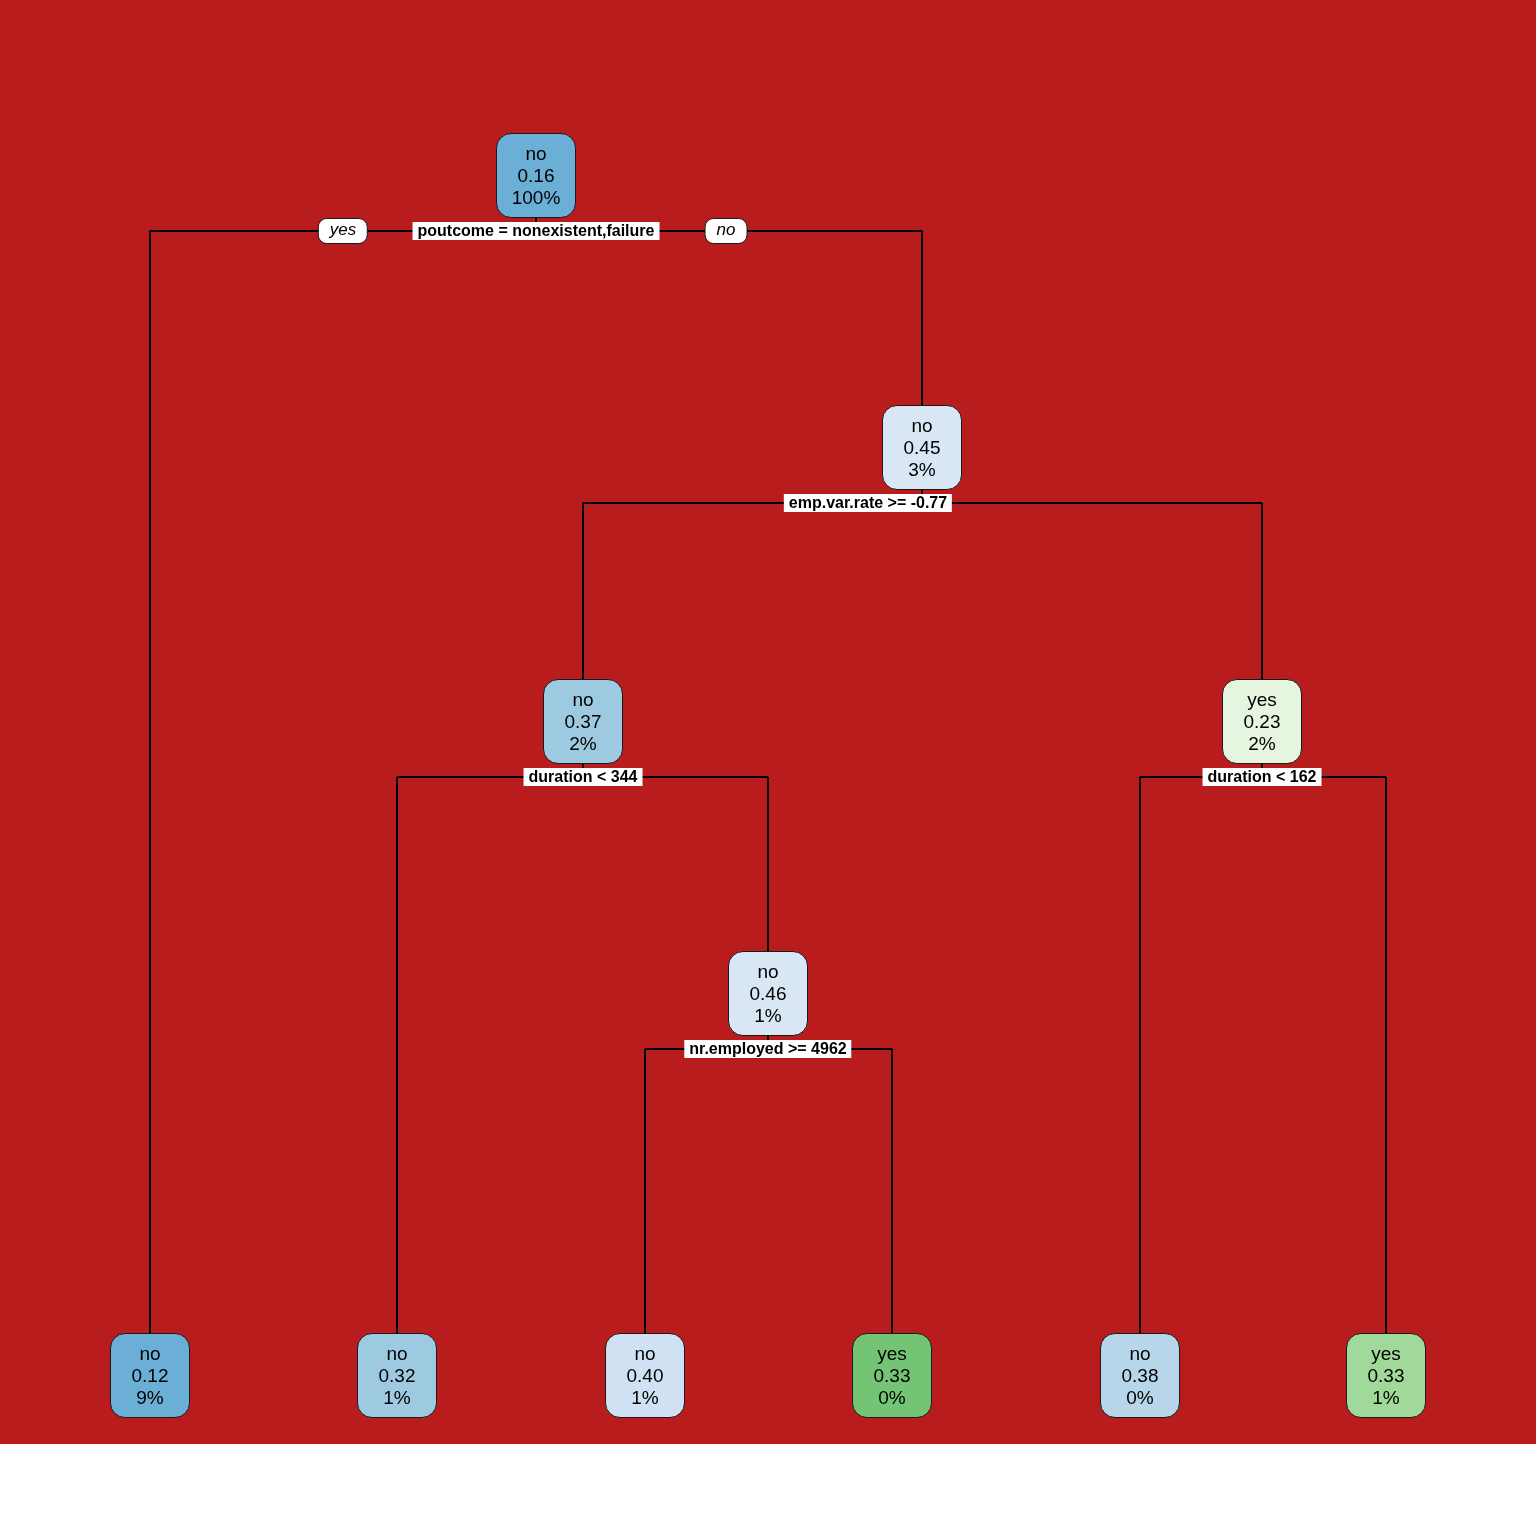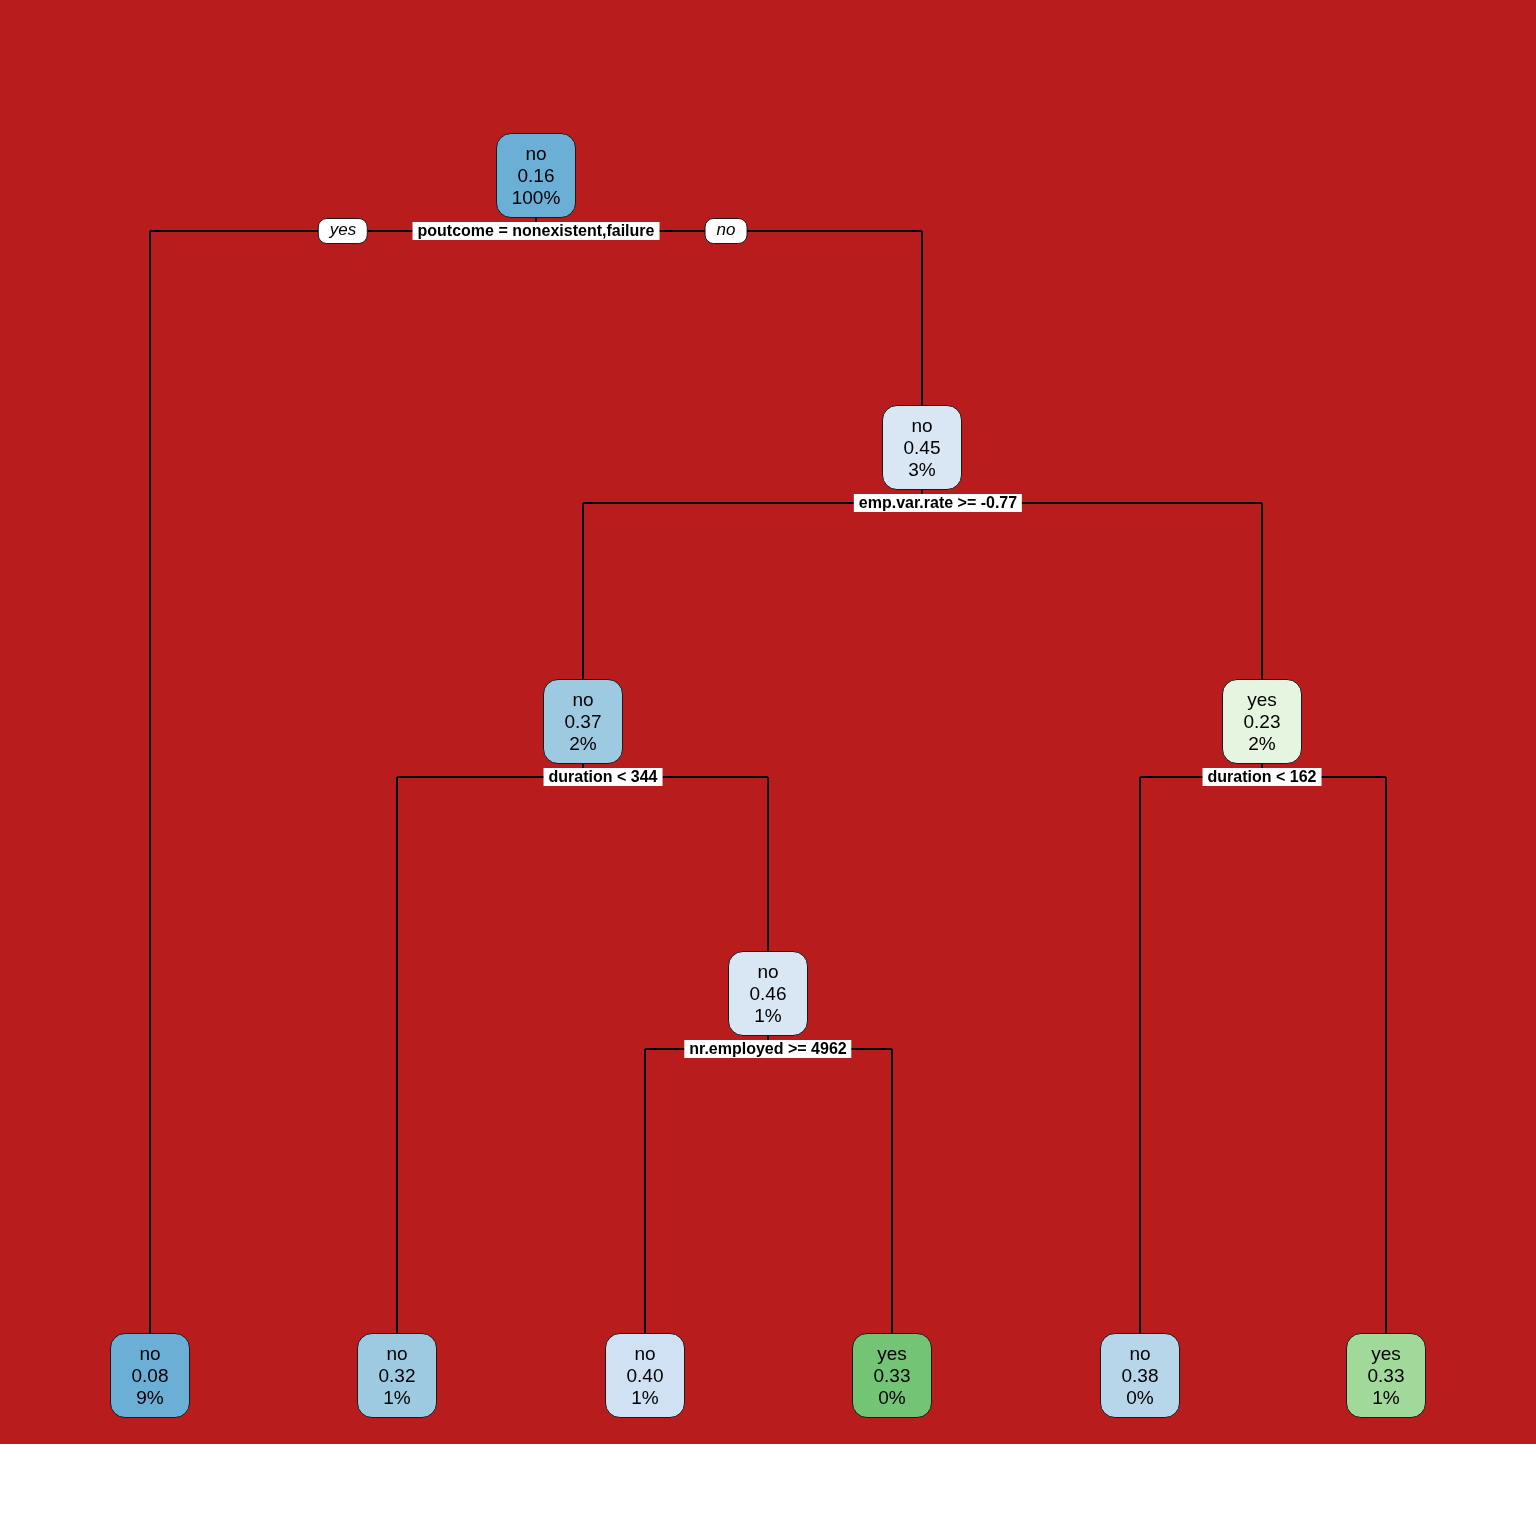--- a/index.html
+++ b/index.html
@@ -117,21 +117,21 @@
   </div>
 
   <div class="node" style="left: 728px; top: 951px; background: rgb(217, 231, 245);">
     <div>no</div>
     <div>0.46</div>
     <div>1%</div>
   </div>
 
   <div class="node" style="left: 110px; top: 1333px; background: rgb(107, 174, 214);">
     <div>no</div>
-    <div>0.08</div>
+    <div>0.12</div>
     <div>9%</div>
   </div>
 
   <div class="node" style="left: 357px; top: 1333px; background: rgb(158, 202, 225);">
     <div>no</div>
     <div>0.32</div>
     <div>1%</div>
   </div>
 
   <div class="node" style="left: 605px; top: 1333px; background: rgb(207, 225, 242);">
@@ -155,18 +155,18 @@
   <div class="node" style="left: 1346px; top: 1333px; background: rgb(161, 217, 155);">
     <div>yes</div>
     <div>0.33</div>
     <div>1%</div>
   </div>
 
   <div class="branch-tag" style="left:343px; top:231px;">yes</div>
   <div class="split-label" style="left:536px; top:231px;">poutcome = nonexistent,failure</div>
   <div class="branch-tag" style="left:726px; top:231px;">no</div>
 
-  <div class="split-label" style="left:938px; top:503px;text-align:right;">emp.var.rate &gt;= -0.77</div>
-  <div class="split-label" style="left:583px; top:777px;margin-left:20px;">duration &lt; 344</div>
+  <div class="split-label" style="left:868px; top:503px;text-align:right;">emp.var.rate &gt;= -0.77</div>
+  <div class="split-label" style="left:583px; top:777px;">duration &lt; 344</div>
   <div class="split-label" style="left:1262px; top:777px;text-align:center;">duration &lt; 162</div>
   <div class="split-label" style="left:768px; top:1049px;text-align:center;">nr.employed &gt;= 4962</div>
 
 </div>
 
 </body></html>

